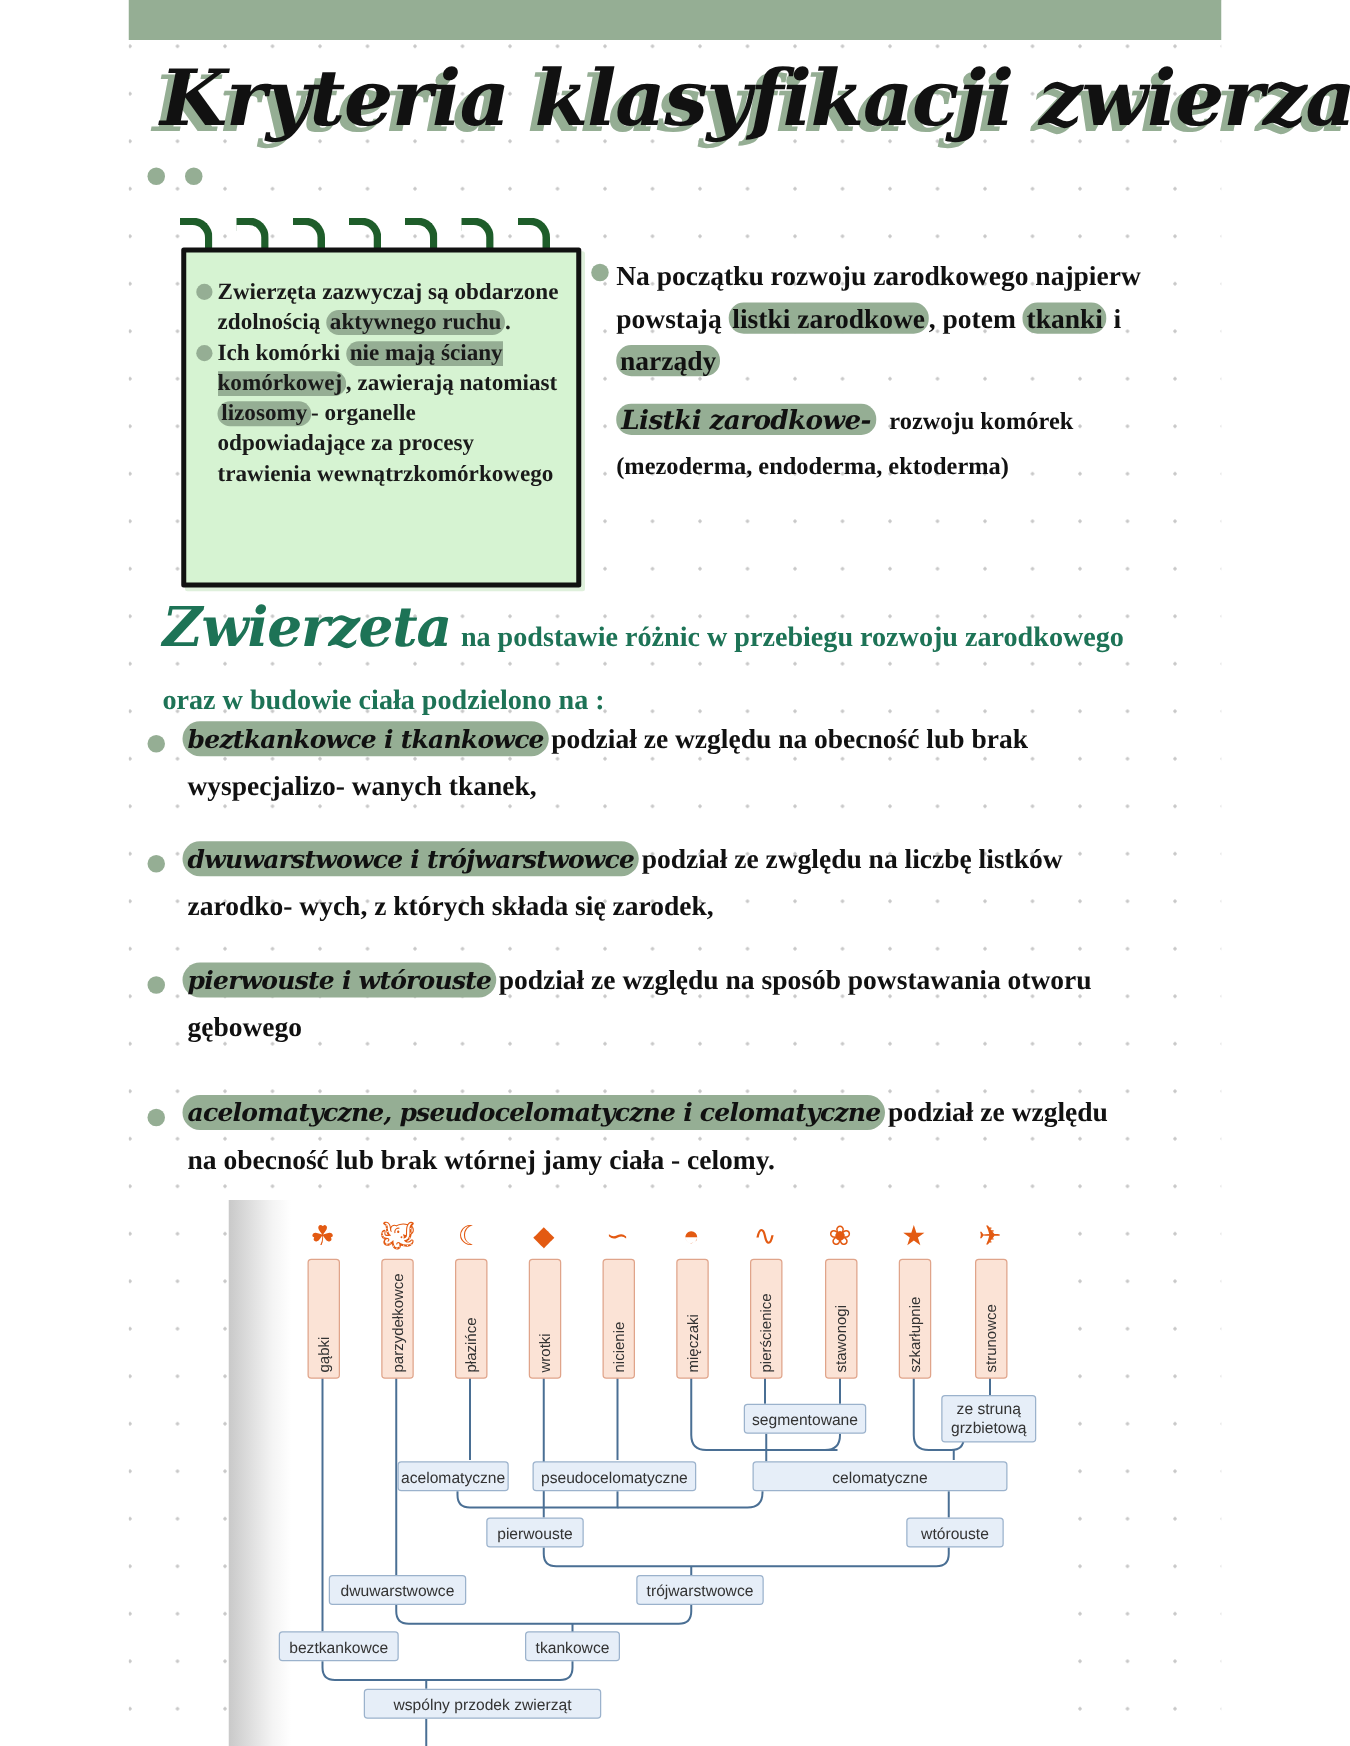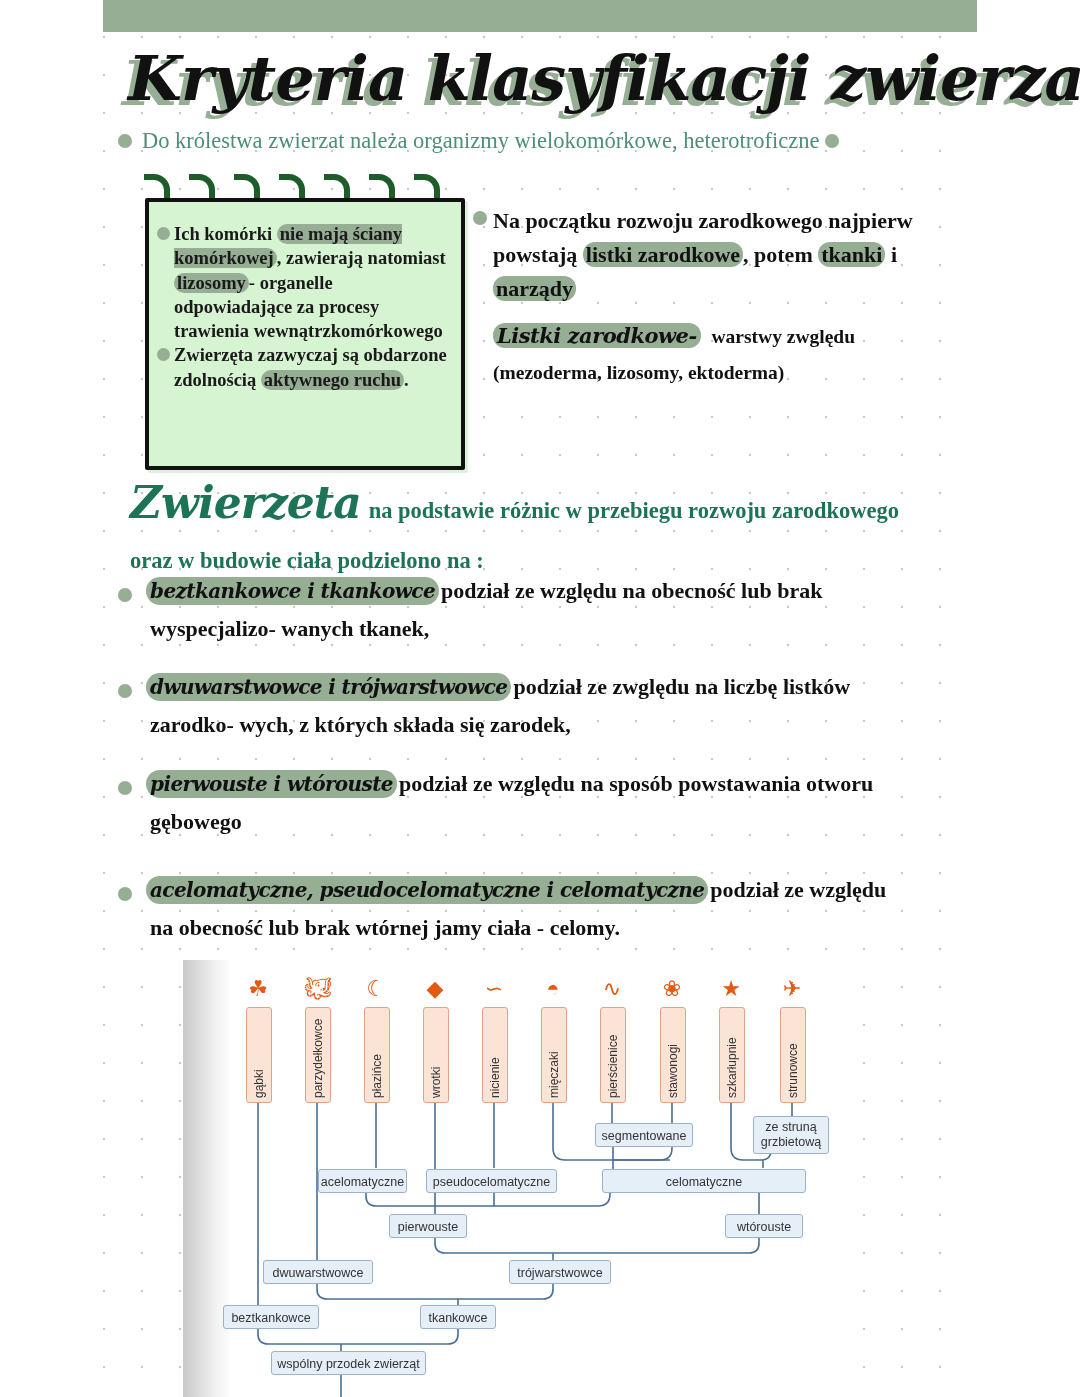--- a/index.html
+++ b/index.html
@@ -117,57 +117,57 @@
   .animal { position:absolute; top:16px; width:26px; height:26px; text-align:center; font-size:22px; line-height:26px; color:#e35a12; }
 </style>
 </head>
 <body>
 
 <div class="page"></div>
 <div class="topbar"></div>
 
 <div class="title">Kryteria klasyfikacji zwierzat</div>
 <div class="subtitle">
-  <span class="dot"></span><span>Do królestwa zwierzat należa organizmy wielokomórkowe, heterotroficzne</span><span class="dot r"></span>
+  <span class="dot"></span><span class="dot r"></span>
 </div>
 
 <div class="rings">
   <div class="ring" style="left:4px"></div>
   <div class="ring" style="left:49px"></div>
   <div class="ring" style="left:94px"></div>
   <div class="ring" style="left:139px"></div>
   <div class="ring" style="left:184px"></div>
   <div class="ring" style="left:229px"></div>
   <div class="ring" style="left:274px"></div>
 </div>
 <div class="note">
   <ul class="note-list">
     <li>
       <span class="dot"></span>
-      <span>Ich komórki </span><span class="hl">nie mają ściany komórkowej</span><span>, zawierają natomiast </span><span class="hl">lizosomy</span><span>- organelle odpowiadające za procesy trawienia wewnątrzkomórkowego</span>
+      <span>Zwierzęta zazwyczaj są obdarzone zdolnością </span><span class="hl">aktywnego ruchu</span><span>.</span>
     </li>
     <li>
       <span class="dot"></span>
-      <span>Zwierzęta zazwyczaj są obdarzone zdolnością </span><span class="hl">aktywnego ruchu</span><span>.</span>
+      <span>Ich komórki </span><span class="hl">nie mają ściany komórkowej</span><span>, zawierają natomiast </span><span class="hl">lizosomy</span><span>- organelle odpowiadające za procesy trawienia wewnątrzkomórkowego</span>
     </li>
   </ul>
 </div>
 
 <div class="rb">
   <p class="rb-p">
     <span class="dot"></span>
     <span>Na początku rozwoju zarodkowego najpierw powstają</span>
     <span class="hl">listki zarodkowe</span><span>, potem</span>
     <span class="hl">tkanki</span><span> i</span>
     <br><span class="hl">narządy</span>
   </p>
   <div class="rb-def">
     <span class="script">Listki zarodkowe-</span>
-    <span>warstwy zwględu</span><br>
-    <span>(mezoderma, lizosomy, ektoderma)</span>
+    <span>rozwoju komórek</span><br>
+    <span>(mezoderma, endoderma, ektoderma)</span>
   </div>
 </div>
 
 <div class="sec-head">
   <span class="big">Zwierzeta</span><span>na podstawie różnic w przebiegu rozwoju zarodkowego</span><br>
   <span>oraz w budowie ciała podzielono na :</span>
 </div>
 
 <div class="crit" style="top:578px">
   <span class="dot"></span>
@@ -280,14 +280,14 @@
   <div class="node two" style="left:570px; top:156px; width:76px">ze struną grzbietową</div>
   <div class="node" style="left:135px; top:209px; width:89px">acelomatyczne</div>
   <div class="node" style="left:243px; top:209px; width:131px">pseudocelomatyczne</div>
   <div class="node" style="left:419px; top:209px; width:204px">celomatyczne</div>
   <div class="node" style="left:206px; top:254px; width:78px">pierwouste</div>
   <div class="node" style="left:542px; top:254px; width:78px">wtórouste</div>
   <div class="node" style="left:80px; top:300px; width:110px">dwuwarstwowce</div>
   <div class="node" style="left:326px; top:300px; width:102px">trójwarstwowce</div>
   <div class="node" style="left:40px; top:345px; width:96px">beztkankowce</div>
   <div class="node" style="left:237px; top:345px; width:76px">tkankowce</div>
-  <div class="node" style="left:88px; top:391px; width:155px">wspólny przodek zwierząt</div>
+  <div class="node" style="left:108px; top:391px; width:190px">wspólny przodek zwierząt</div>
 </div>
 
 </body></html>

